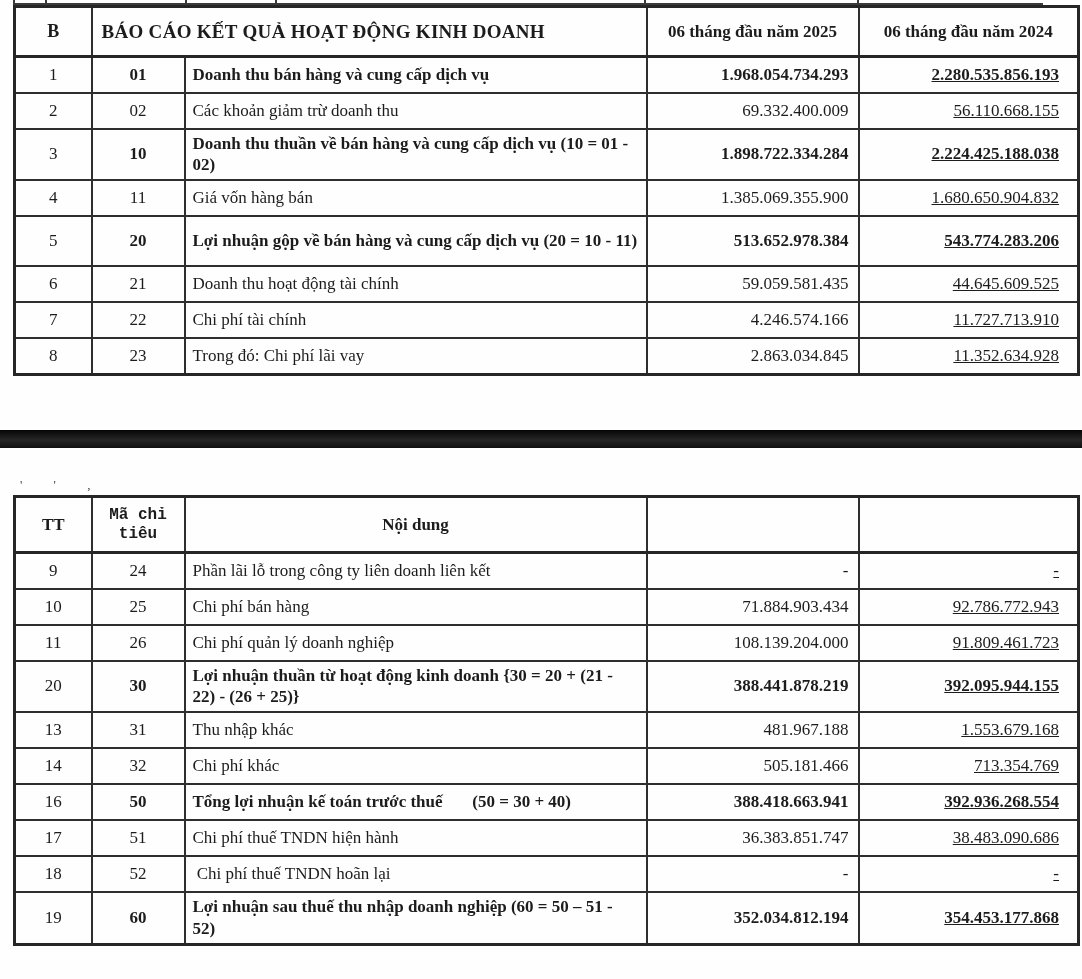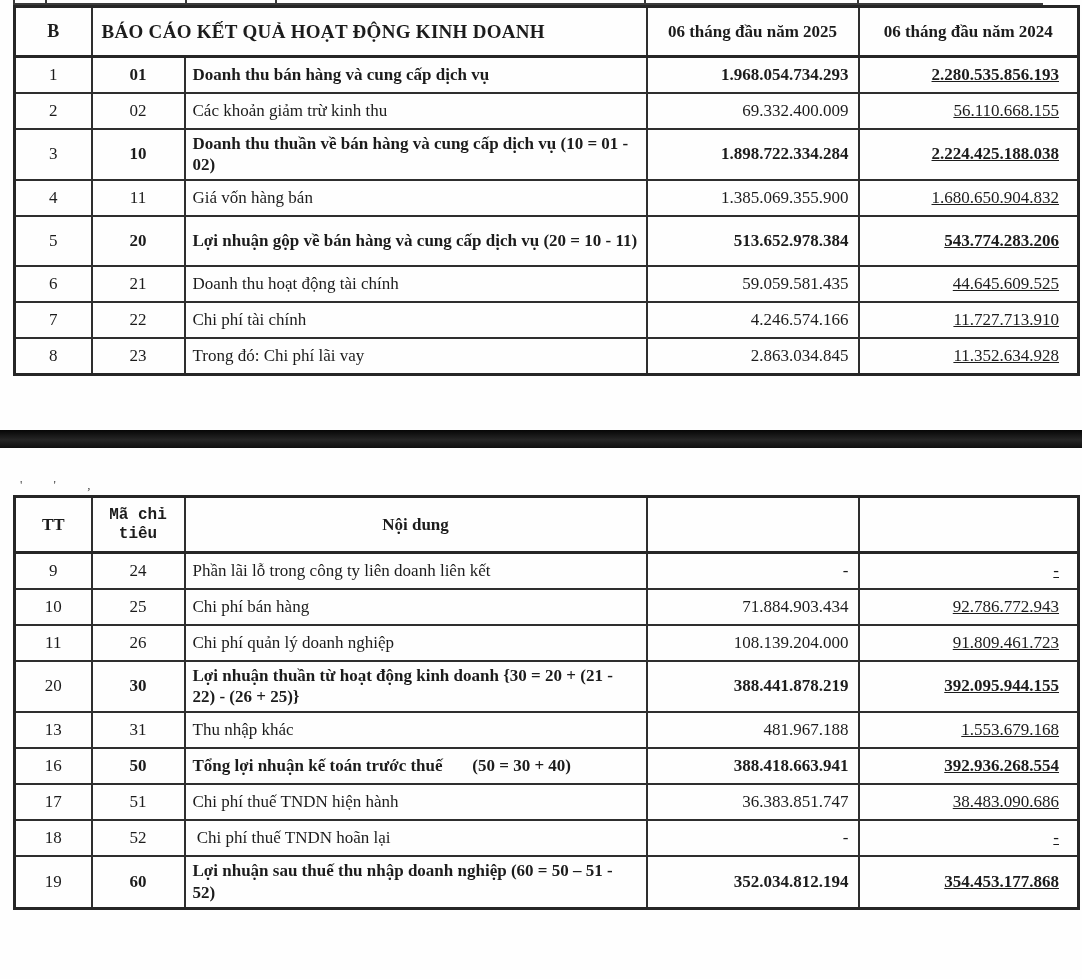--- a/index.html
+++ b/index.html
@@ -98,21 +98,21 @@
         <tr class="bold-row">
     <td class="c-tt">1</td>
     <td class="c-code">01</td>
     <td class="c-label">Doanh thu bán hàng và cung cấp dịch vụ</td>
     <td class="c-val">1.968.054.734.293</td>
     <td class="c-val c-val-2024">2.280.535.856.193</td>
   </tr>
         <tr>
     <td class="c-tt">2</td>
     <td class="c-code">02</td>
-    <td class="c-label">Các khoản giảm trừ kinh thu</td>
+    <td class="c-label">Các khoản giảm trừ doanh thu</td>
     <td class="c-val">69.332.400.009</td>
     <td class="c-val c-val-2024">56.110.668.155</td>
   </tr>
         <tr class="bold-row tall-row">
     <td class="c-tt">3</td>
     <td class="c-code">10</td>
     <td class="c-label">Doanh thu thuần về bán hàng và cung cấp dịch vụ (10 = 01 - 02)</td>
     <td class="c-val">1.898.722.334.284</td>
     <td class="c-val c-val-2024">2.224.425.188.038</td>
   </tr>
@@ -204,20 +204,27 @@
     <td class="c-val">388.441.878.219</td>
     <td class="c-val c-val-2024">392.095.944.155</td>
   </tr>
         <tr>
     <td class="c-tt">13</td>
     <td class="c-code">31</td>
     <td class="c-label">Thu nhập khác</td>
     <td class="c-val">481.967.188</td>
     <td class="c-val c-val-2024">1.553.679.168</td>
   </tr>
+        <tr>
+    <td class="c-tt">14</td>
+    <td class="c-code">32</td>
+    <td class="c-label">Chi phí khác</td>
+    <td class="c-val">505.181.466</td>
+    <td class="c-val c-val-2024">713.354.769</td>
+  </tr>
         <tr class="bold-row">
     <td class="c-tt">16</td>
     <td class="c-code">50</td>
     <td class="c-label">Tổng lợi nhuận kế toán trước thuế       (50 = 30 + 40)</td>
     <td class="c-val">388.418.663.941</td>
     <td class="c-val c-val-2024">392.936.268.554</td>
   </tr>
         <tr>
     <td class="c-tt">17</td>
     <td class="c-code">51</td>

